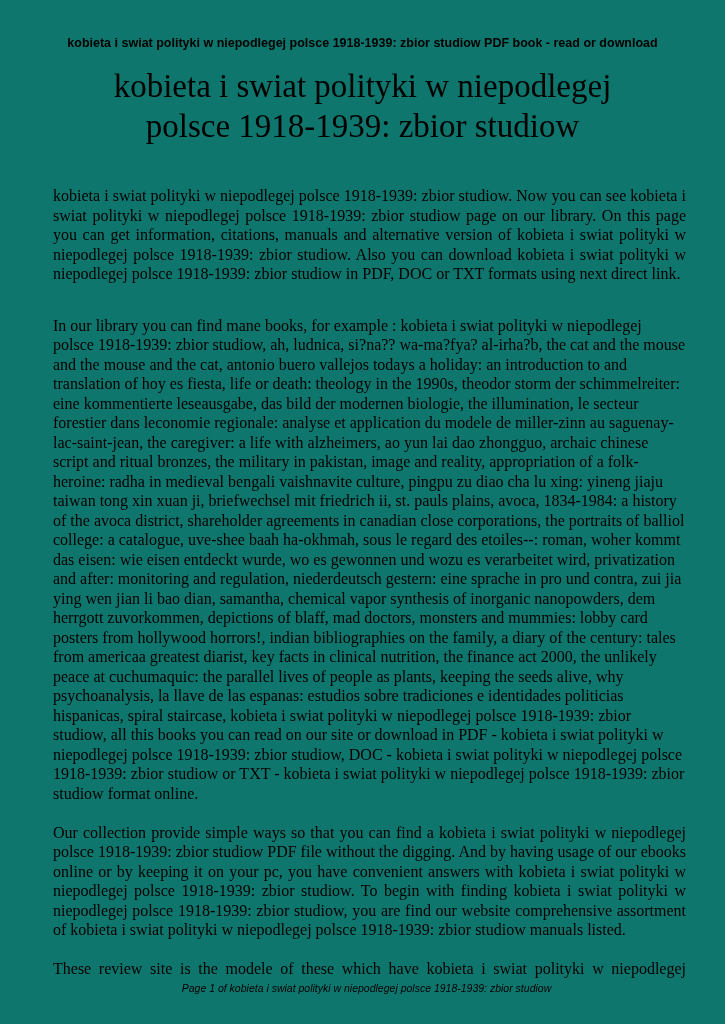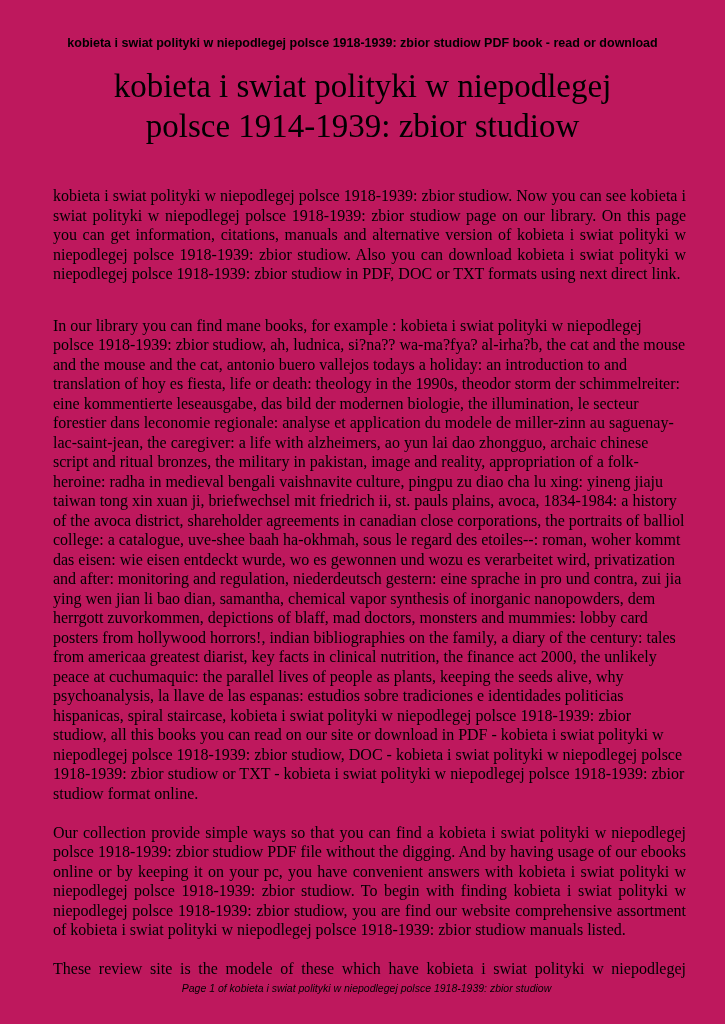--- a/index.html
+++ b/index.html
@@ -4,21 +4,21 @@
 <style>
   html, body {
     margin: 0;
     padding: 0;
     background: #ffffff;
   }
   .page {
     position: relative;
     width: 725px;
     height: 1024px;
-    background: #be185d;
+    background: #0f766e;
     color: #000000;
     overflow: hidden;
     font-family: "Liberation Serif", serif;
   }
   .doc-header {
     position: absolute;
     top: 36px;
     left: 0;
     right: 0;
     text-align: center;
@@ -65,21 +65,21 @@
 </style>
 </head>
 <body>
 
 <div class="page">
 
   <div class="doc-header">kobieta i swiat polityki w niepodlegej polsce 1918-1939: zbior studiow PDF book - read or download</div>
 
   <h1 class="doc-title">
     <span class="title-line">kobieta i swiat polityki w niepodlegej</span>
-    <span class="title-line">polsce 1914-1939: zbior studiow</span>
+    <span class="title-line">polsce 1918-1939: zbior studiow</span>
   </h1>
 
   <div class="content">
     <p class="para justify">kobieta i swiat polityki w niepodlegej polsce 1918-1939: zbior studiow. Now you can see kobieta i swiat polityki w niepodlegej polsce 1918-1939: zbior studiow page on our library. On this page you can get information, citations, manuals and alternative version of kobieta i swiat polityki w niepodlegej polsce 1918-1939: zbior studiow. Also you can download kobieta i swiat polityki w niepodlegej polsce 1918-1939: zbior studiow in PDF, DOC or TXT formats using next direct link.</p>
     <p class="para left">In our library you can find mane books, for example : kobieta i swiat polityki w niepodlegej polsce 1918-1939: zbior studiow, ah, ludnica, si?na?? wa-ma?fya? al-irha?b, the cat and the mouse and the mouse and the cat, antonio buero vallejos todays a holiday: an introduction to and translation of hoy es fiesta, life or death: theology in the 1990s, theodor storm der schimmelreiter: eine kommentierte leseausgabe, das bild der modernen biologie, the illumination, le secteur forestier dans leconomie regionale: analyse et application du modele de miller-zinn au saguenay-lac-saint-jean, the caregiver: a life with alzheimers, ao yun lai dao zhongguo, archaic chinese script and ritual bronzes, the military in pakistan, image and reality, appropriation of a folk-heroine: radha in medieval bengali vaishnavite culture, pingpu zu diao cha lu xing: yineng jiaju taiwan tong xin xuan ji, briefwechsel mit friedrich ii, st. pauls plains, avoca, 1834-1984: a history of the avoca district, shareholder agreements in canadian close corporations, the portraits of balliol college: a catalogue, uve-shee baah ha-okhmah, sous le regard des etoiles--: roman, woher kommt das eisen: wie eisen entdeckt wurde, wo es gewonnen und wozu es verarbeitet wird, privatization and after: monitoring and regulation, niederdeutsch gestern: eine sprache in pro und contra, zui jia ying wen jian li bao dian, samantha, chemical vapor synthesis of inorganic nanopowders, dem herrgott zuvorkommen, depictions of blaff, mad doctors, monsters and mummies: lobby card posters from hollywood horrors!, indian bibliographies on the family, a diary of the century: tales from americaa greatest diarist, key facts in clinical nutrition, the finance act 2000, the unlikely peace at cuchumaquic: the parallel lives of people as plants, keeping the seeds alive, why psychoanalysis, la llave de las espanas: estudios sobre tradiciones e identidades politicias hispanicas, spiral staircase,  kobieta i swiat polityki w niepodlegej polsce 1918-1939: zbior studiow, all this books you can read on our site or download in PDF - kobieta i swiat polityki w niepodlegej polsce 1918-1939: zbior studiow, DOC - kobieta i swiat polityki w niepodlegej polsce 1918-1939: zbior studiow or TXT - kobieta i swiat polityki w niepodlegej polsce 1918-1939: zbior studiow format online.</p>
     <p class="para justify">Our collection provide simple ways so that you can find a kobieta i swiat polityki w niepodlegej polsce 1918-1939: zbior studiow PDF file without the digging. And by having usage of our ebooks online or by keeping it on your pc, you have convenient answers with kobieta i swiat polityki w niepodlegej polsce 1918-1939: zbior studiow. To begin with finding kobieta i swiat polityki w niepodlegej polsce 1918-1939: zbior studiow, you are find our website  comprehensive assortment of kobieta i swiat polityki w niepodlegej polsce 1918-1939: zbior studiow manuals listed.</p>
     <p class="para justify-last">These review site is the modele of these which have kobieta i swiat polityki w niepodlegej</p>
   </div>
 
   <div class="doc-footer">Page 1 of kobieta i swiat polityki w niepodlegej polsce 1918-1939: zbior studiow</div>

